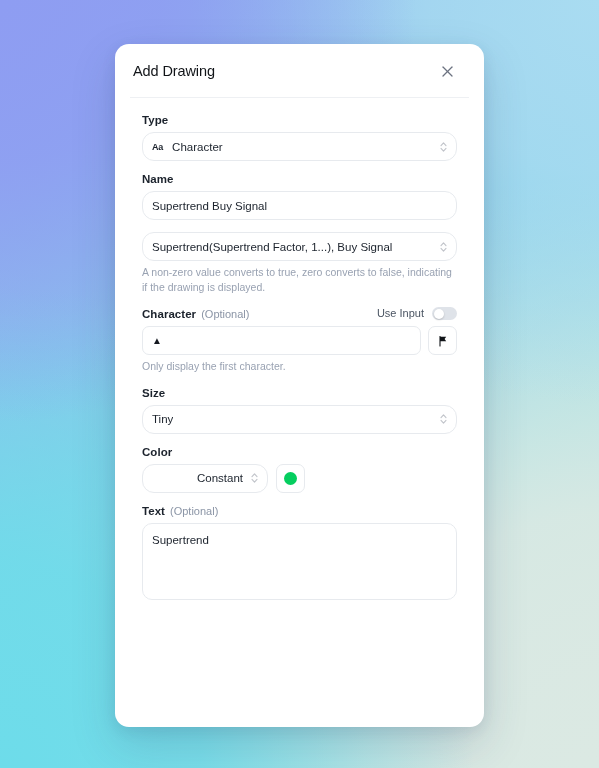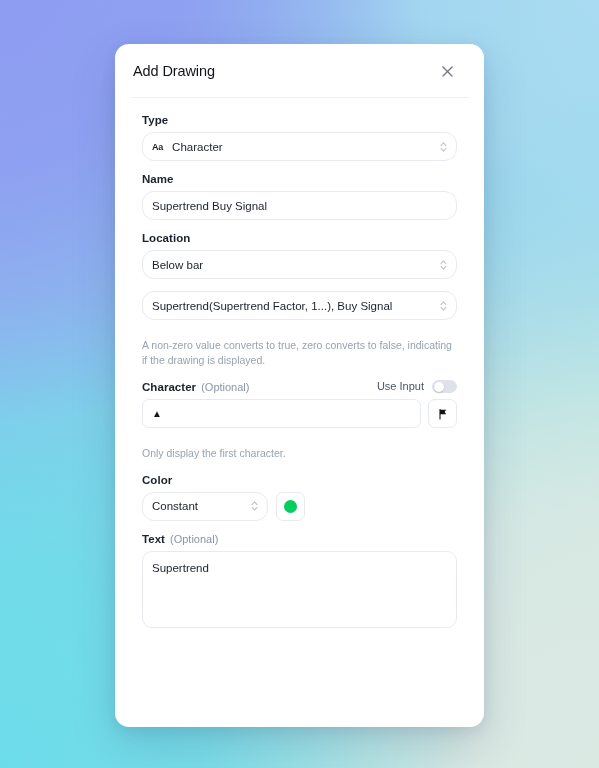--- a/index.html
+++ b/index.html
@@ -152,21 +152,21 @@
     width: 9px;
     height: 13px;
     opacity: 0.42;
   }
   .chev svg { display: block; }
 
   .helper {
     font-size: 10.5px;
     line-height: 1.45;
     color: #99a2b2;
-    margin-top: 18px;
+    margin-top: 4px;
   }
 
   
   .toggle-wrap { display: flex; align-items: flex-start; gap: 8px; }
   .toggle-label { font-size: 11px; color: #4b5563; }
   .toggle {
     width: 25px;
     height: 13px;
     border-radius: 999px;
     background: #dfe3e9;
@@ -214,20 +214,21 @@
     cursor: pointer;
     color: #111418;
   }
   .icon-btn svg { display: block; }
 
   
   .color-row { display: flex; gap: 8px; align-items: center; }
   .color-select {
     width: 126px;
     flex: 0 0 auto;
+    justify-content: flex-end;
   }
   .swatch-btn {
     width: 29px;
     height: 29px;
     border: 1px solid #e7eaee;
     border-radius: 7px;
     background: #fff;
     display: flex;
     align-items: center;
     justify-content: center;
@@ -290,32 +291,20 @@
       </div>
     </div>
 
     <div class="field">
       <span class="label">Name</span>
       <div class="control">
         <span class="value">Supertrend Buy Signal</span>
       </div>
     </div>
 
-    <div class="field">
-      <span class="label">Location</span>
-      <div class="control select">
-        <span class="value">Below bar</span>
-        <span class="chev">
-          <svg width="9" height="13" viewBox="0 0 9 13" fill="none" stroke="#6b7280" stroke-width="1.1" stroke-linecap="round" stroke-linejoin="round">
-            <polyline points="2,5.2 4.5,2.4 7,5.2"></polyline>
-            <polyline points="2,7.8 4.5,10.6 7,7.8"></polyline>
-          </svg>
-        </span>
-      </div>
-    </div>
 
     <div class="field">
       <div class="control select">
         <span class="value">Supertrend(Supertrend Factor, 1...), Buy Signal</span>
         <span class="chev">
           <svg width="9" height="13" viewBox="0 0 9 13" fill="none" stroke="#6b7280" stroke-width="1.1" stroke-linecap="round" stroke-linejoin="round">
             <polyline points="2,5.2 4.5,2.4 7,5.2"></polyline>
             <polyline points="2,7.8 4.5,10.6 7,7.8"></polyline>
           </svg>
         </span>
@@ -343,20 +332,32 @@
         <div class="icon-btn">
           <svg width="12" height="12" viewBox="0 0 12 12" fill="none" stroke="currentColor" stroke-width="1.1" stroke-linecap="round" stroke-linejoin="round">
             <path d="M3 11 V1.5"></path>
             <path d="M3 1.8 L9.2 1.8 L7.6 4 L9.2 6.2 L3 6.2 Z" fill="currentColor" stroke="none"></path>
           </svg>
         </div>
       </div>
       <div class="helper">Only display the first character.</div>
     </div>
 
+    <div class="field">
+      <span class="label">Size</span>
+      <div class="control select">
+        <span class="value">Tiny</span>
+        <span class="chev">
+          <svg width="9" height="13" viewBox="0 0 9 13" fill="none" stroke="#6b7280" stroke-width="1.1" stroke-linecap="round" stroke-linejoin="round">
+            <polyline points="2,5.2 4.5,2.4 7,5.2"></polyline>
+            <polyline points="2,7.8 4.5,10.6 7,7.8"></polyline>
+          </svg>
+        </span>
+      </div>
+    </div>
 
     <div class="field">
       <span class="label">Color</span>
       <div class="color-row">
         <div class="control select color-select">
           <span class="value">Constant</span>
           <span class="chev">
             <svg width="9" height="13" viewBox="0 0 9 13" fill="none" stroke="#6b7280" stroke-width="1.1" stroke-linecap="round" stroke-linejoin="round">
               <polyline points="2,5.2 4.5,2.4 7,5.2"></polyline>
               <polyline points="2,7.8 4.5,10.6 7,7.8"></polyline>

